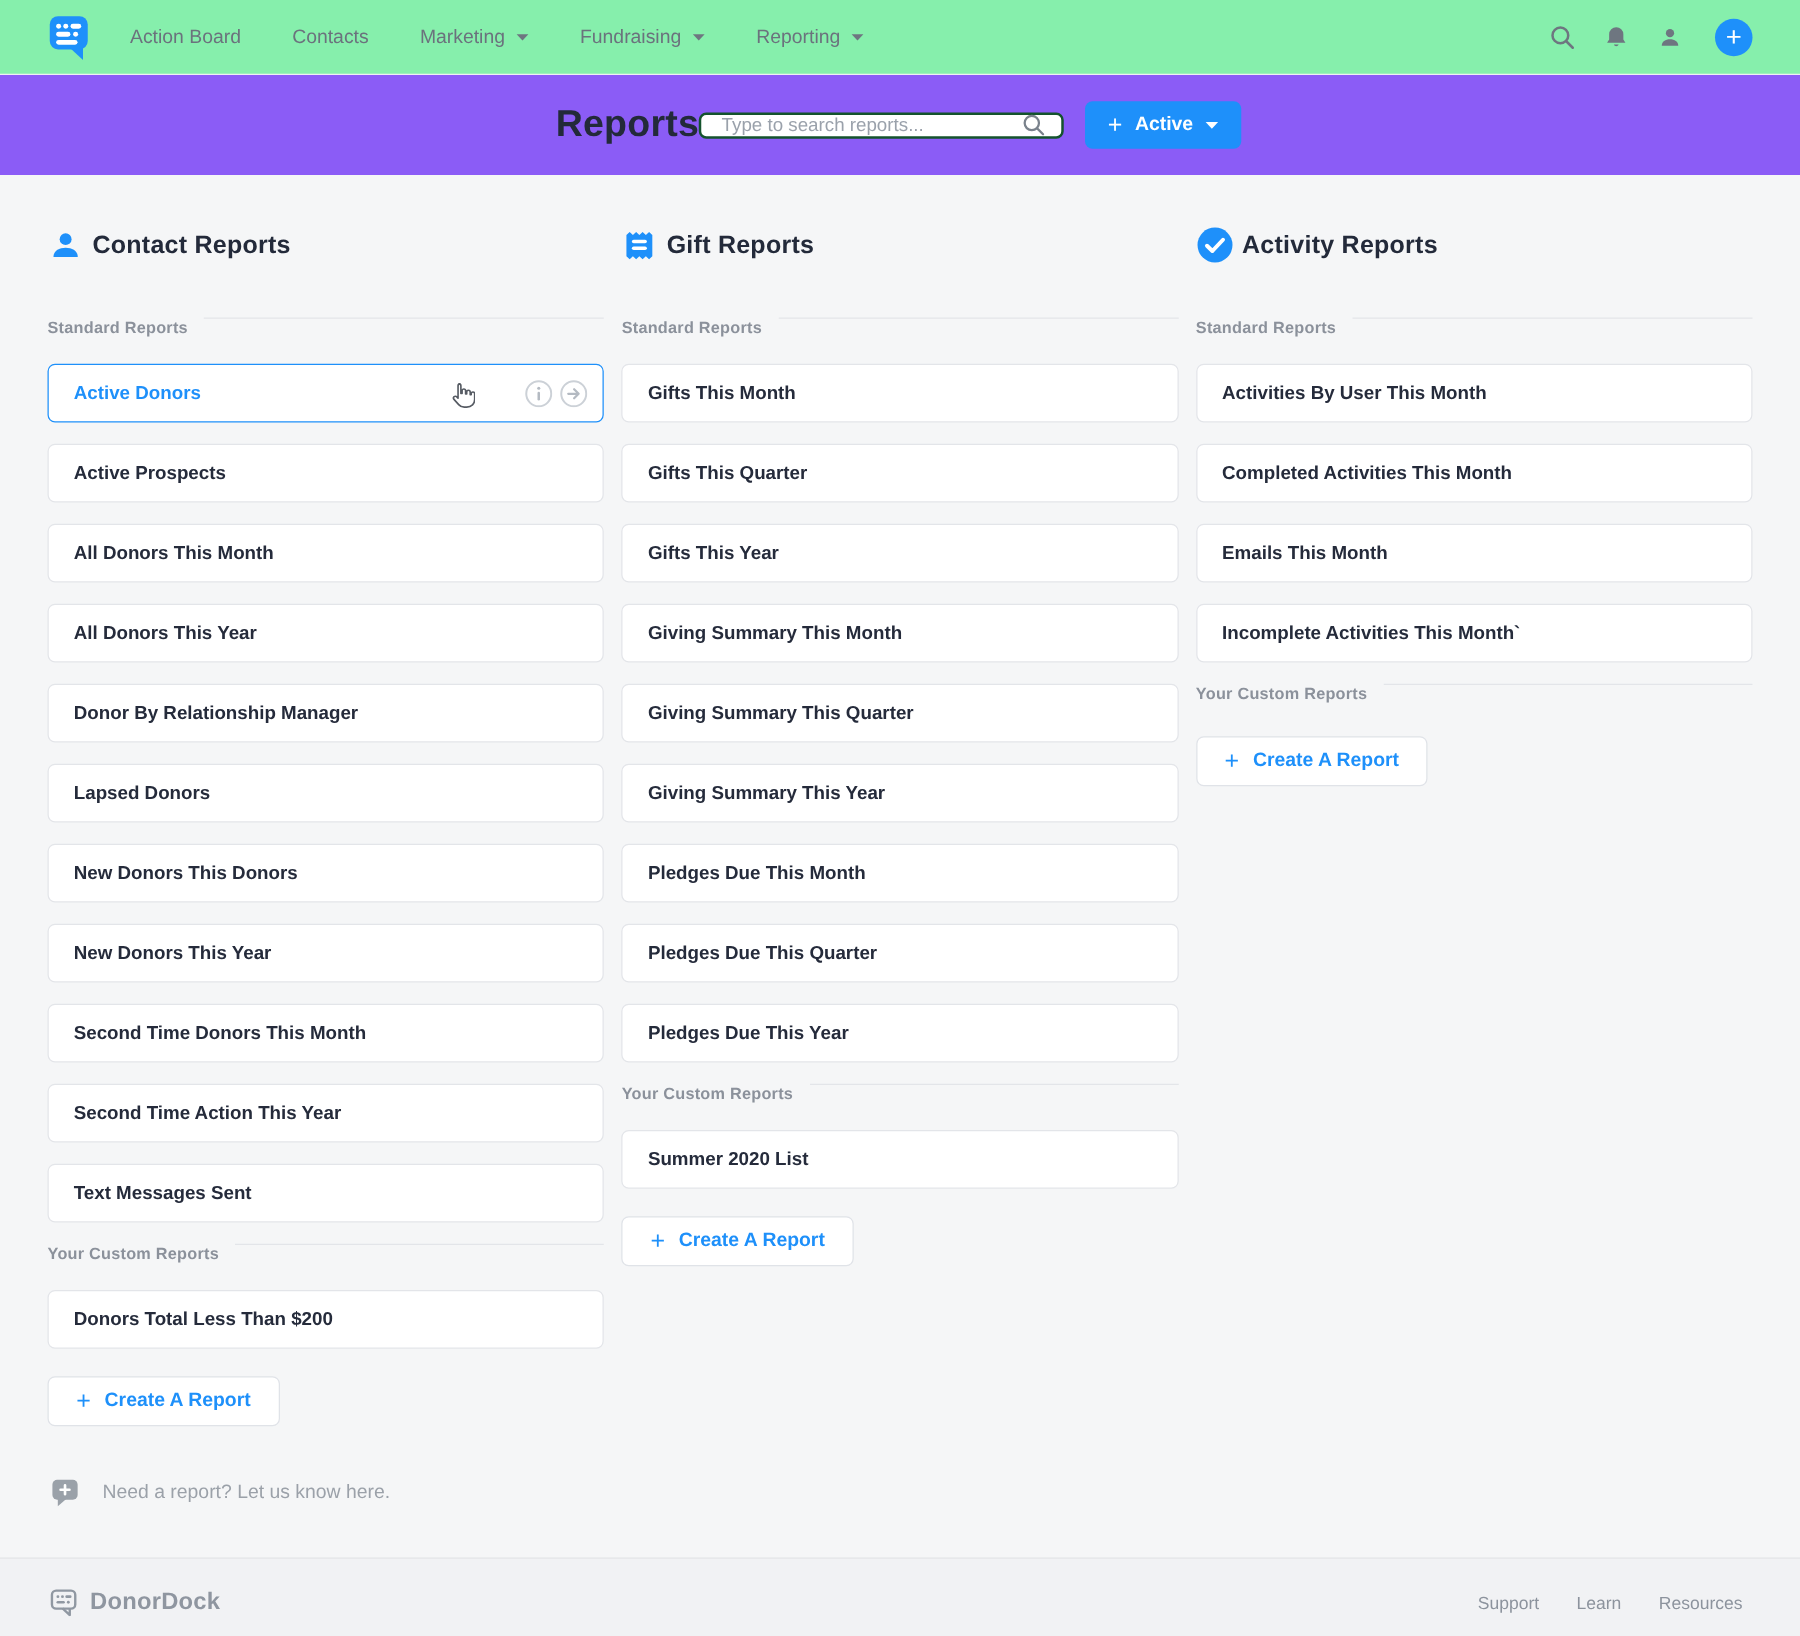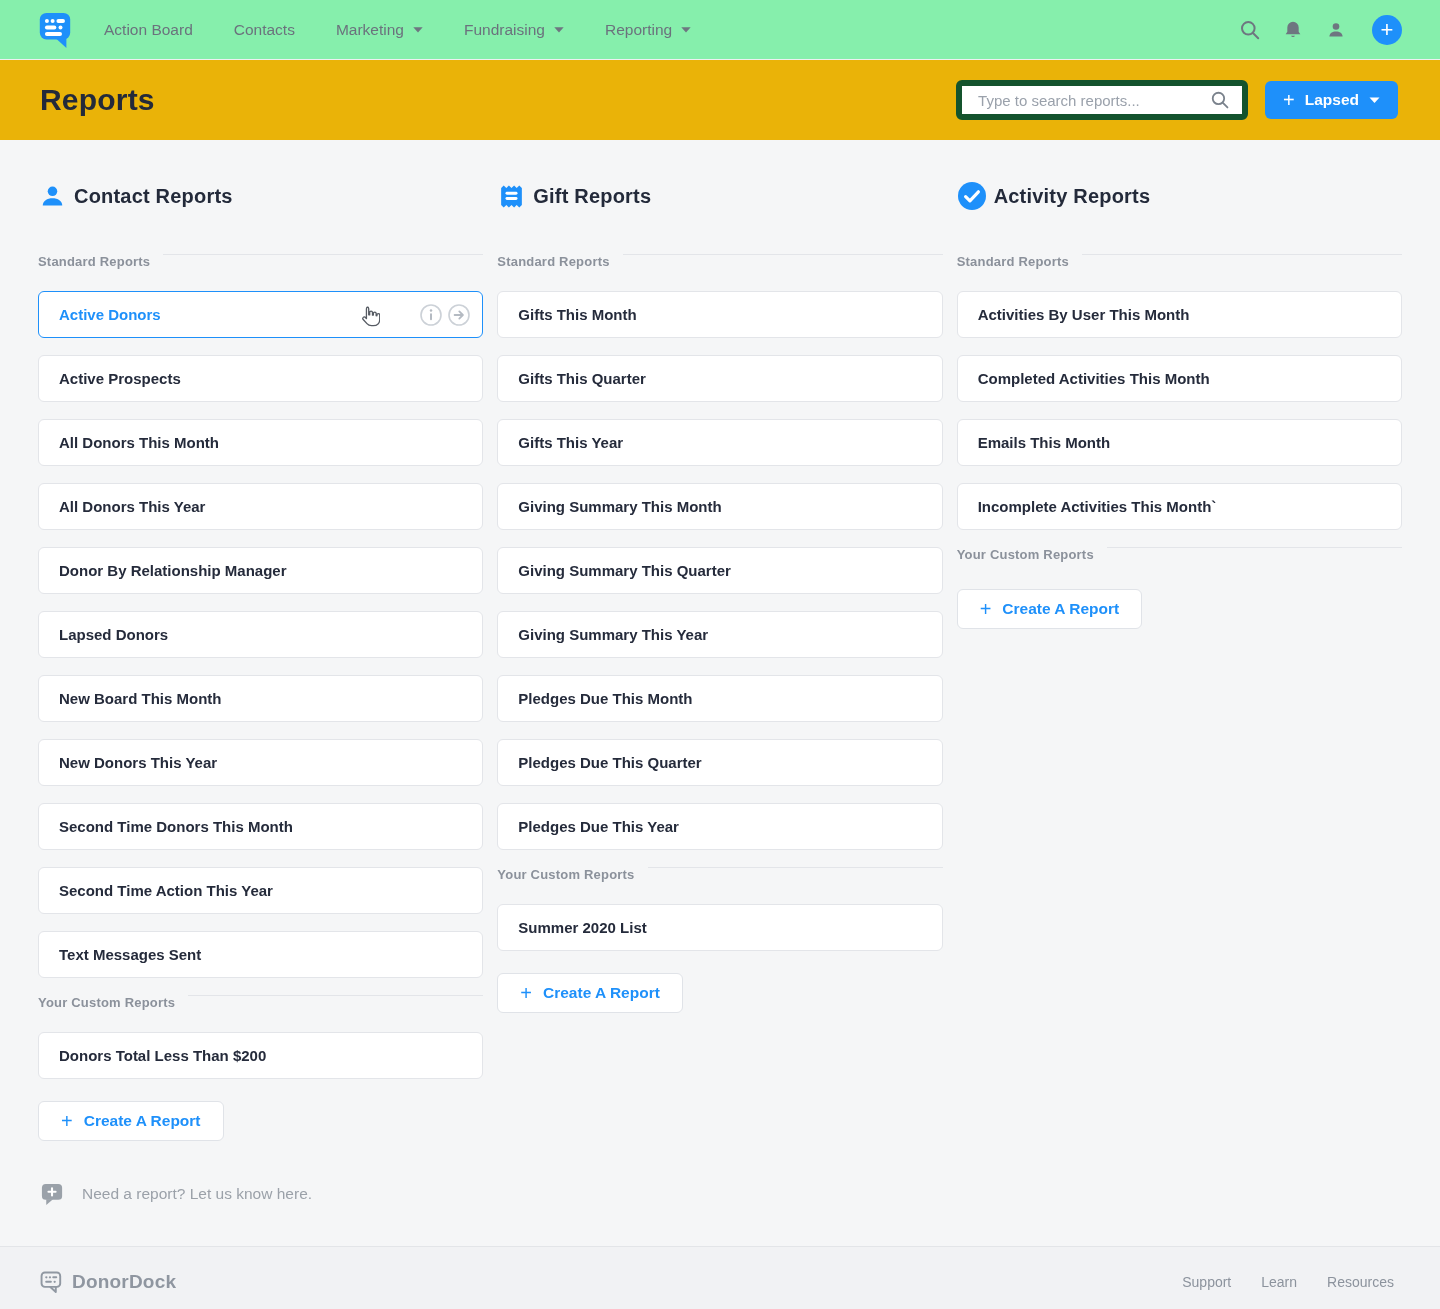--- a/index.html
+++ b/index.html
@@ -27,29 +27,29 @@
   .nav-icon-btn { display:flex; align-items:center; justify-content:center; cursor:pointer; background:none; border:none; padding:0; }
   .plus-circle {
     width:30px; height:30px; border-radius:50%; background:#1e90fa;
     display:flex; align-items:center; justify-content:center;
     color:#fff; font-size:22px; font-weight:400; line-height:1;
     border:none; cursor:pointer; margin-left:4px;
   }
 
   
   .page-header {
-    height:80px; background:#eab308;
-    display:flex; align-items:center; justify-content:space-between;
+    height:80px; background:#8b5cf6;
+    display:flex; align-items:center; justify-content:center;
     padding:0 42px 0 40px; flex:none;
   }
   .page-title { font-size:30px; font-weight:700; color:#232a3a; margin:0; letter-spacing:.2px; }
   .header-right { display:flex; align-items:center; gap:17px; }
   .search-box {
-    width:292px; height:40px; background:#fff;
-    border:6px solid #14532d; border-radius:6px;
+    width:292px; height:21px; background:#fff;
+    border:2px solid #14532d; border-radius:6px;
     display:flex; align-items:center; padding:0 12px 0 14px; gap:8px;
   }
   .search-box input {
     border:none; outline:none; flex:1; min-width:0;
     font-size:15px; color:#3c4250; background:transparent; font-family:inherit;
   }
   .search-box input::placeholder { color:#9aa1ab; }
   .create-btn {
     height:38px; background:#1e90fa; border:none; border-radius:6px;
     color:#fff; font-size:15.5px; font-weight:600; font-family:inherit;
@@ -185,21 +185,21 @@
         <input type="text" placeholder="Type to search reports..." style="">
         <span style="display:flex">
           <svg width="20" height="20" viewBox="0 0 22 22" fill="none">
             <circle cx="9.3" cy="9.3" r="6.3" stroke="#7a828c" stroke-width="2"></circle>
             <line x1="14.2" y1="14.2" x2="19.2" y2="19.2" stroke="#7a828c" stroke-width="2" stroke-linecap="round"></line>
           </svg>
         </span>
       </div>
       <button class="create-btn">
         <span class="plus">+</span>
-        <span>Lapsed</span>
+        <span>Active</span>
         <span style="display:flex">
           <svg width="11" height="7" viewBox="0 0 11 7">
               <path d="M0.5 0.5 L5.5 6 L10.5 0.5 Z" fill="#fff"></path>
             </svg>
         </span>
       </button>
     </div>
   </header>
 
   <main class="content">
@@ -239,21 +239,21 @@
             <span class="row-label">Active Prospects</span>
           </div><div class="report-row">
             <span class="row-label">All Donors This Month</span>
           </div><div class="report-row">
             <span class="row-label">All Donors This Year</span>
           </div><div class="report-row">
             <span class="row-label">Donor By Relationship Manager</span>
           </div><div class="report-row">
             <span class="row-label">Lapsed Donors</span>
           </div><div class="report-row">
-            <span class="row-label">New Board This Month</span>
+            <span class="row-label">New Donors This Donors</span>
           </div><div class="report-row">
             <span class="row-label">New Donors This Year</span>
           </div><div class="report-row">
             <span class="row-label">Second Time Donors This Month</span>
           </div><div class="report-row">
             <span class="row-label">Second Time Action This Year</span>
           </div><div class="report-row">
             <span class="row-label">Text Messages Sent</span>
           </div><div class="section-label custom">
             <span class="lbl">Your Custom Reports</span>

